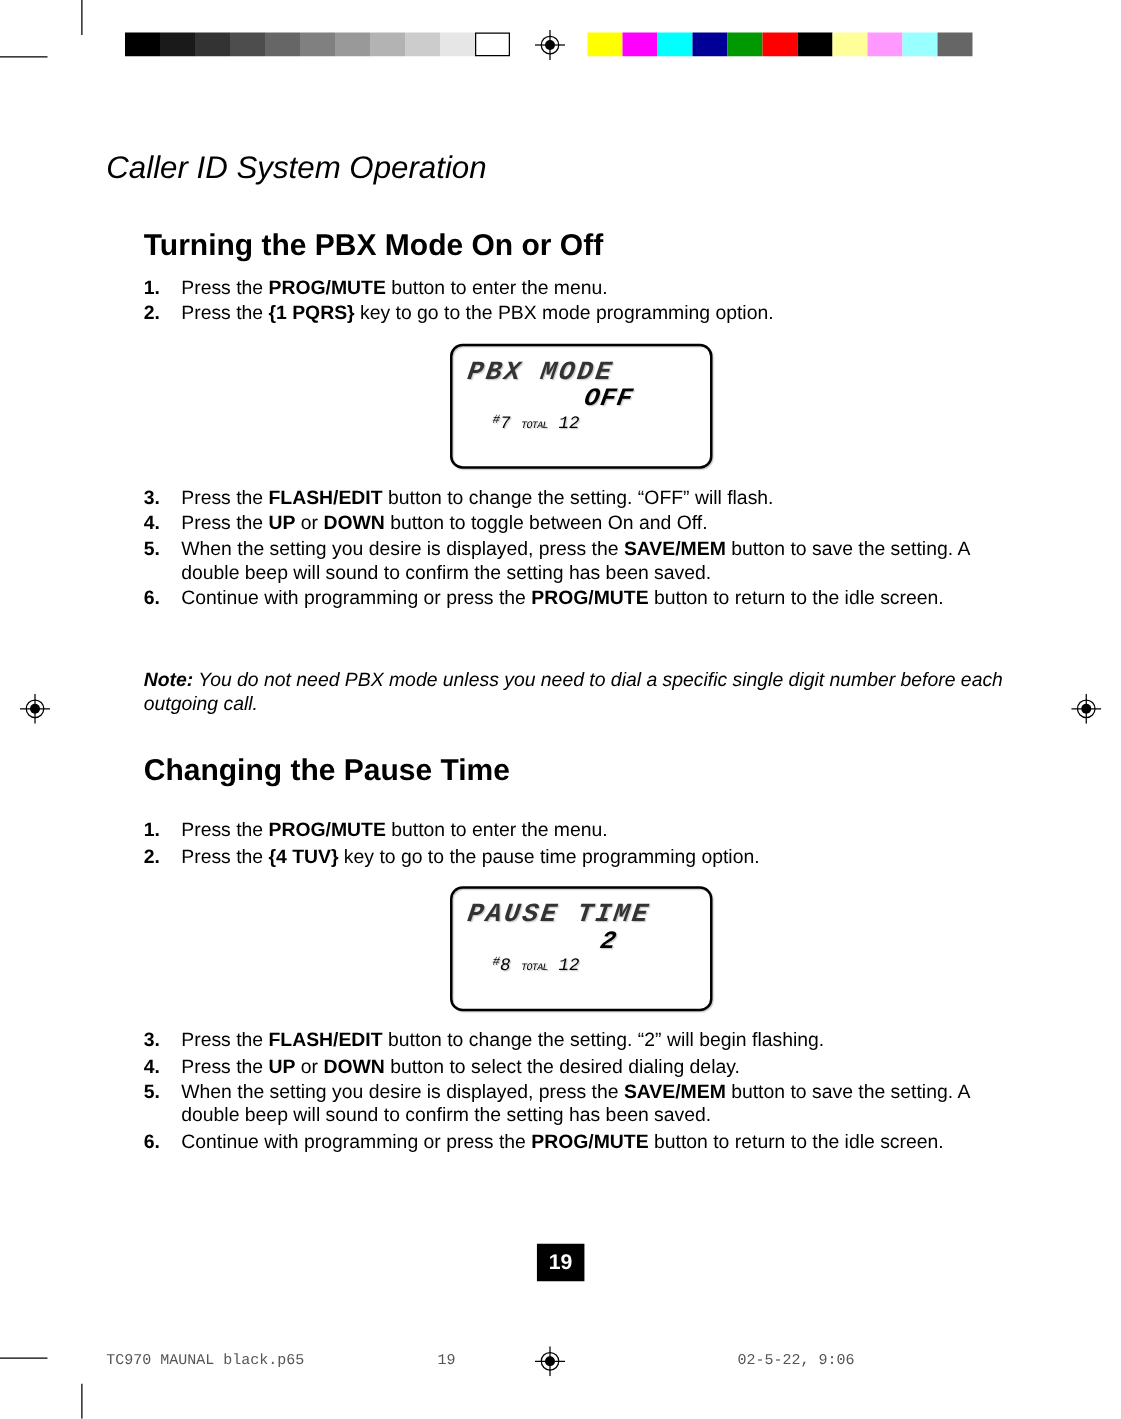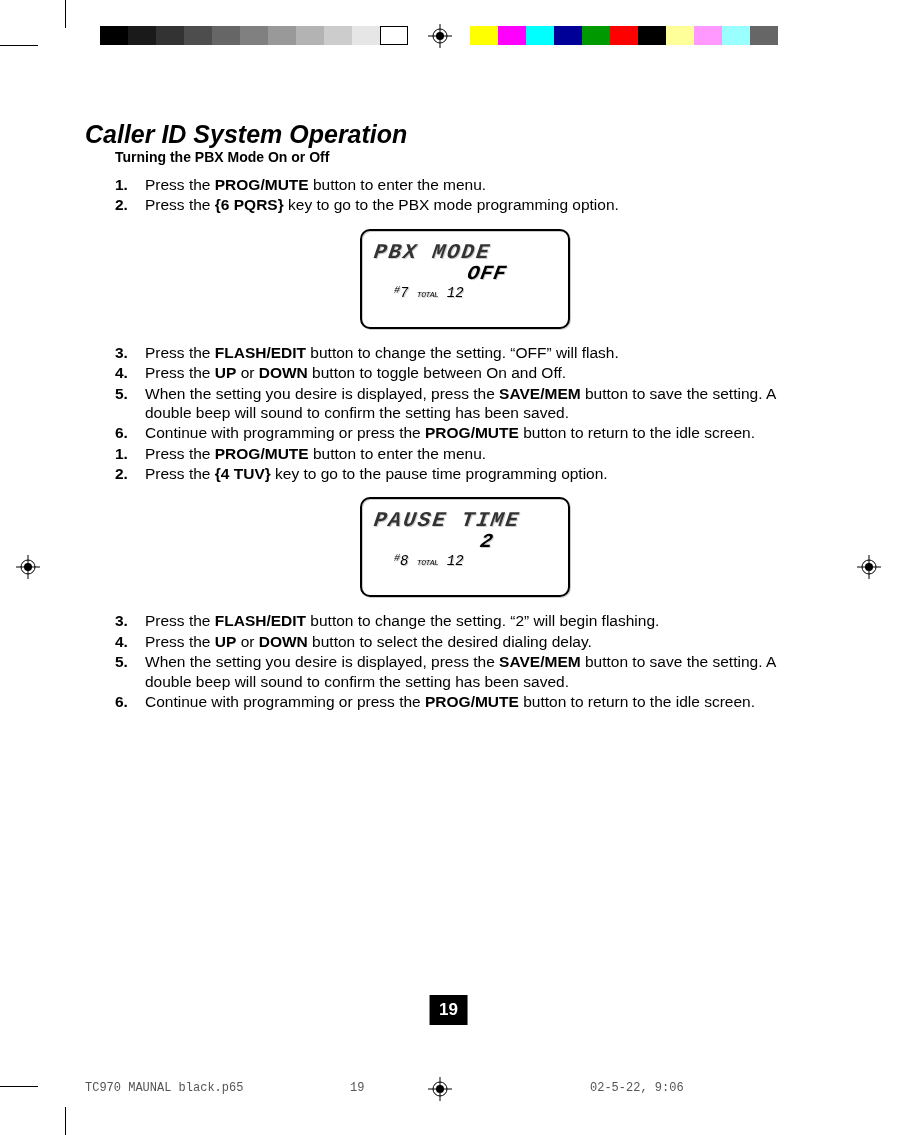--- a/index.html
+++ b/index.html
@@ -40,27 +40,28 @@
 
     .content {
       position: absolute;
       top: 120px;
       left: 85px;
       width: 730px;
     }
     .main-title {
       font-family: Arial, sans-serif;
       font-size: 25px;
-      font-weight: bold;
-      font-style: italic;
+      font-weight: normal;
+      font-style: italic;
+      margin-bottom: 34px;
     }
     .body-block { padding-left: 30px; }
     .section-title {
       font-weight: bold;
-      font-size: 14px;
+      font-size: 24px;
       margin-bottom: 10px;
     }
     .steps { list-style: none; }
     .step { display: flex; font-size: 15.5px; line-height: 1.25; margin-bottom: 1px; }
     .step-num { font-weight: bold; width: 30px; flex-shrink: 0; }
     .step-text { flex: 1; }
     .lcd-frame {
       width: 210px;
       height: 100px;
       border: 2px solid #000;
@@ -200,21 +201,21 @@
   <div class="body-block">
     <h2 class="section-title">Turning the PBX Mode On or Off</h2>
 
     <ul class="steps" id="s1-before">
         <li class="step">
           <span class="step-num">1.</span>
           <span class="step-text">Press the <b>PROG/MUTE</b> button to enter the menu.</span>
         </li>
         <li class="step">
           <span class="step-num">2.</span>
-          <span class="step-text">Press the <b>{6 PQRS}</b> key to go to the PBX mode programming option.</span>
+          <span class="step-text">Press the <b>{1 PQRS}</b> key to go to the PBX mode programming option.</span>
         </li>
       </ul>
 
     <div class="lcd-frame drop-shadow">
       <div class="lcd-line1">PBX MODE</div>
       <div class="lcd-line2">OFF</div>
       <div class="lcd-line3">
         <span class="sup">#</span><span>7</span>
         <span class="total-label">TOTAL</span> <span>12</span>
       </div>
@@ -232,21 +233,25 @@
         <li class="step">
           <span class="step-num">5.</span>
           <span class="step-text">When the setting you desire is displayed, press the <b>SAVE/MEM</b> button to save the setting. A double beep will sound to confirm the setting has been saved.</span>
         </li>
         <li class="step">
           <span class="step-num">6.</span>
           <span class="step-text">Continue with programming or press the <b>PROG/MUTE</b> button to return to the idle screen.</span>
         </li>
       </ul>
 
-
+    <p class="note">
+      <span class="note-label">Note:</span><span> You do not need PBX mode unless you need to dial a specific single digit number before each outgoing call.</span>
+    </p>
+
+    <h2 class="section-title" style="margin-bottom:24px">Changing the Pause Time</h2>
 
     <ul class="steps" id="s2-before">
         <li class="step">
           <span class="step-num">1.</span>
           <span class="step-text">Press the <b>PROG/MUTE</b> button to enter the menu.</span>
         </li>
         <li class="step">
           <span class="step-num">2.</span>
           <span class="step-text">Press the <b>{4 TUV}</b> key to go to the pause time programming option.</span>
         </li>

